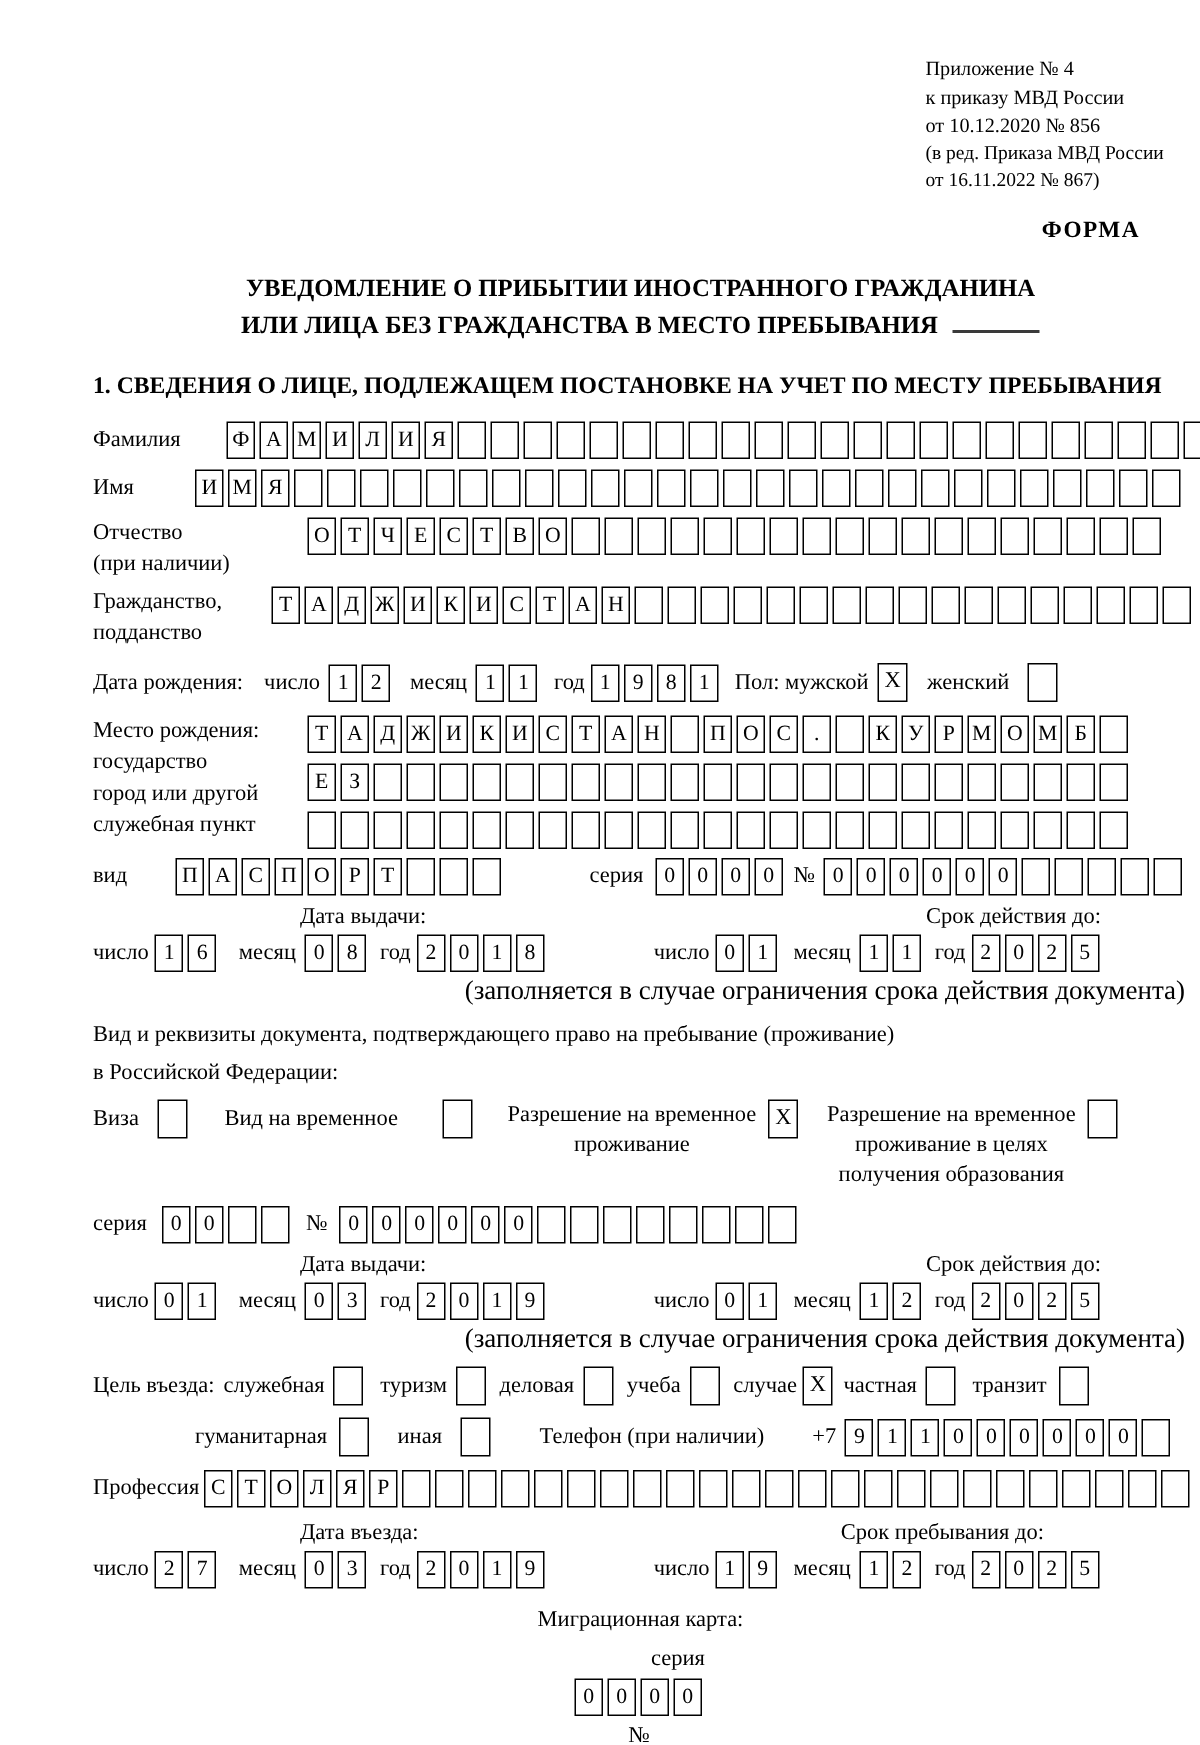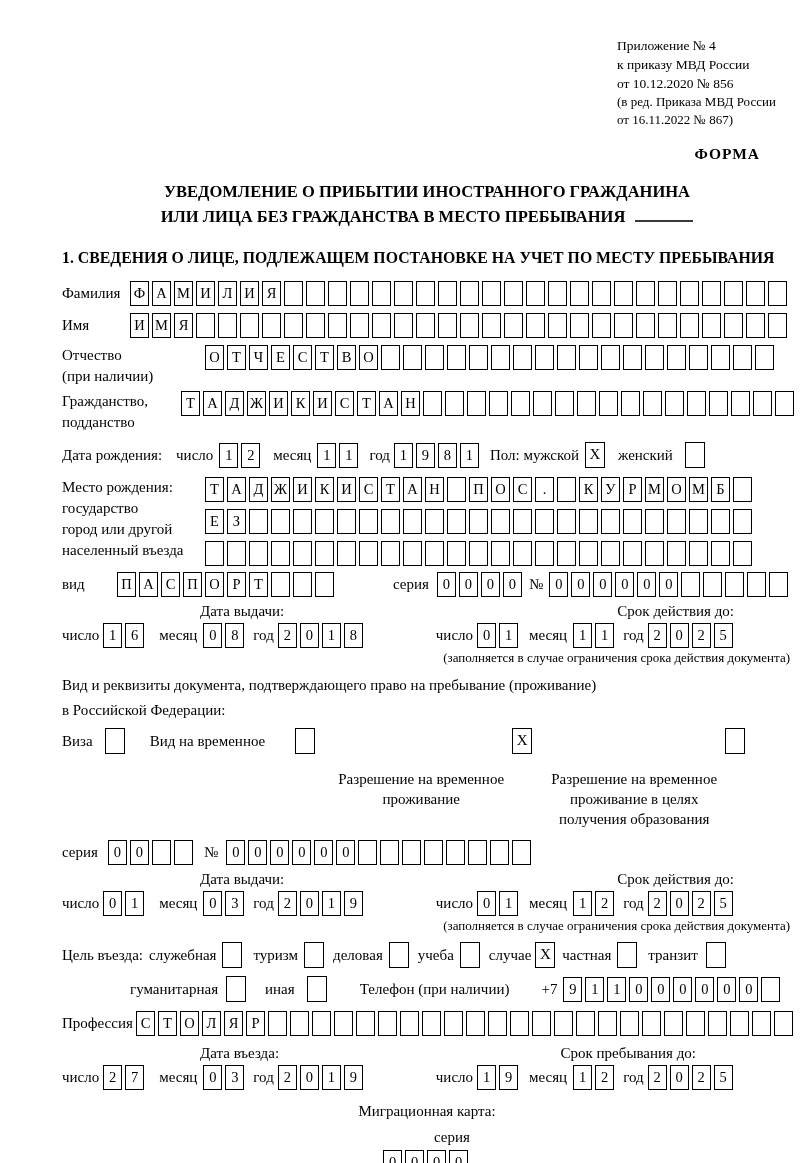--- a/index.html
+++ b/index.html
@@ -27,23 +27,23 @@
   .boxes{white-space:nowrap;flex:none;}
   .box{display:inline-block;box-sizing:border-box;width:19px;height:25px;border:1.7px solid #000;
        margin-right:3px;text-align:center;font-size:14.5px;line-height:22px;vertical-align:top;}
   .cbox{display:inline-block;box-sizing:border-box;width:20px;height:26px;border:1.7px solid #000;
        margin-right:3px;text-align:center;font-size:15px;line-height:23px;vertical-align:top;}
   .lbl{line-height:26px;white-space:nowrap;}
   .doc-head{text-align:center;font-weight:bold;margin-top:10px;font-size:15px;}
   .dual-heads{display:flex;margin-top:6px;}
   .dh1{margin-left:138px;}
   .dh2{margin-left:auto;margin-right:58px;}
-  .note{font-size:13px;text-align:right;margin-top:2px;padding-right:2px;}
+  .note{font-size:18px;text-align:right;margin-top:2px;padding-right:2px;}
   .plain{margin-top:8px;line-height:23px;}
-  .optlabel{text-align:center;line-height:20px;margin-top:41px;}
+  .optlabel{text-align:center;line-height:20px;}
   .opt{display:flex;align-items:flex-start;}
   .opt .cbox{margin-left:8px;}
 </style>
 </head>
 <body>
 
 <div class="page">
 
   <div class="appendix">
     <div>Приложение № 4</div>
@@ -55,21 +55,21 @@
 
   <div class="forma">ФОРМА</div>
 
   <div class="title">
     <div>УВЕДОМЛЕНИЕ О ПРИБЫТИИ ИНОСТРАННОГО ГРАЖДАНИНА</div>
     <div><span>ИЛИ ЛИЦА БЕЗ ГРАЖДАНСТВА В МЕСТО ПРЕБЫВАНИЯ</span><span class="blank-line"></span></div>
   </div>
 
   <div class="sec-head">1. СВЕДЕНИЯ О ЛИЦЕ, ПОДЛЕЖАЩЕМ ПОСТАНОВКЕ НА УЧЕТ ПО МЕСТУ ПРЕБЫВАНИЯ</div>
 
-  <div class="frow" style="margin-top:14px;">
+  <div class="frow" style="margin-top:14px;gap:21px;">
     <span class="flabel w68">Фамилия</span>
     <span class="boxes"><span class="box">Ф</span><span class="box">А</span><span class="box">М</span><span class="box">И</span><span class="box">Л</span><span class="box">И</span><span class="box">Я</span><span class="box"></span><span class="box"></span><span class="box"></span><span class="box"></span><span class="box"></span><span class="box"></span><span class="box"></span><span class="box"></span><span class="box"></span><span class="box"></span><span class="box"></span><span class="box"></span><span class="box"></span><span class="box"></span><span class="box"></span><span class="box"></span><span class="box"></span><span class="box"></span><span class="box"></span><span class="box"></span><span class="box"></span><span class="box"></span><span class="box"></span></span>
   </div>
 
   <div class="frow">
     <span class="flabel w68">Имя</span>
     <span class="boxes"><span class="box">И</span><span class="box">М</span><span class="box">Я</span><span class="box"></span><span class="box"></span><span class="box"></span><span class="box"></span><span class="box"></span><span class="box"></span><span class="box"></span><span class="box"></span><span class="box"></span><span class="box"></span><span class="box"></span><span class="box"></span><span class="box"></span><span class="box"></span><span class="box"></span><span class="box"></span><span class="box"></span><span class="box"></span><span class="box"></span><span class="box"></span><span class="box"></span><span class="box"></span><span class="box"></span><span class="box"></span><span class="box"></span><span class="box"></span><span class="box"></span></span>
   </div>
 
   <div class="frow">
@@ -100,21 +100,21 @@
     <span class="boxes"><span class="cbox">X</span></span>
     <span class="lbl" style="margin-left:10px;margin-right:12px;">женский</span>
     <span class="boxes"><span class="cbox"></span></span>
   </div>
 
   <div class="frow" style="margin-top:9px;">
     <span class="flabel w143">
       <div class="sub">Место рождения:</div>
       <div class="sub">государство</div>
       <div class="sub">город или другой</div>
-      <div class="sub">населенный въезда</div>
+      <div class="sub">служебная пункт</div>
     </span>
     <span>
       <div class="boxes"><span class="box">Т</span><span class="box">А</span><span class="box">Д</span><span class="box">Ж</span><span class="box">И</span><span class="box">К</span><span class="box">И</span><span class="box">С</span><span class="box">Т</span><span class="box">А</span><span class="box">Н</span><span class="box"></span><span class="box">П</span><span class="box">О</span><span class="box">С</span><span class="box">.</span><span class="box"></span><span class="box">К</span><span class="box">У</span><span class="box">Р</span><span class="box">М</span><span class="box">О</span><span class="box">М</span><span class="box">Б</span><span class="box"></span></div>
       <div class="boxes" style="margin-top:7px;"><span class="box">Е</span><span class="box">З</span><span class="box"></span><span class="box"></span><span class="box"></span><span class="box"></span><span class="box"></span><span class="box"></span><span class="box"></span><span class="box"></span><span class="box"></span><span class="box"></span><span class="box"></span><span class="box"></span><span class="box"></span><span class="box"></span><span class="box"></span><span class="box"></span><span class="box"></span><span class="box"></span><span class="box"></span><span class="box"></span><span class="box"></span><span class="box"></span><span class="box"></span></div>
       <div class="boxes" style="margin-top:7px;"><span class="box"></span><span class="box"></span><span class="box"></span><span class="box"></span><span class="box"></span><span class="box"></span><span class="box"></span><span class="box"></span><span class="box"></span><span class="box"></span><span class="box"></span><span class="box"></span><span class="box"></span><span class="box"></span><span class="box"></span><span class="box"></span><span class="box"></span><span class="box"></span><span class="box"></span><span class="box"></span><span class="box"></span><span class="box"></span><span class="box"></span><span class="box"></span><span class="box"></span></div>
     </span>
   </div>
 
 
   <div class="frow center" style="margin-top:5px;">

